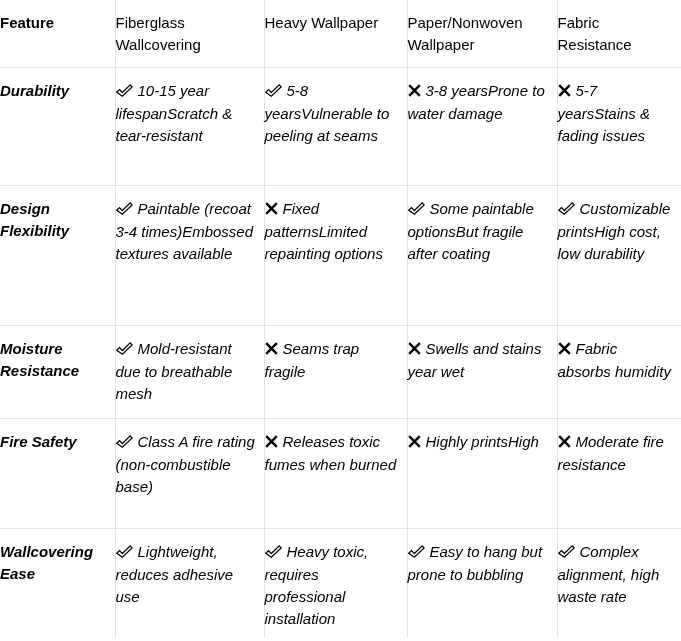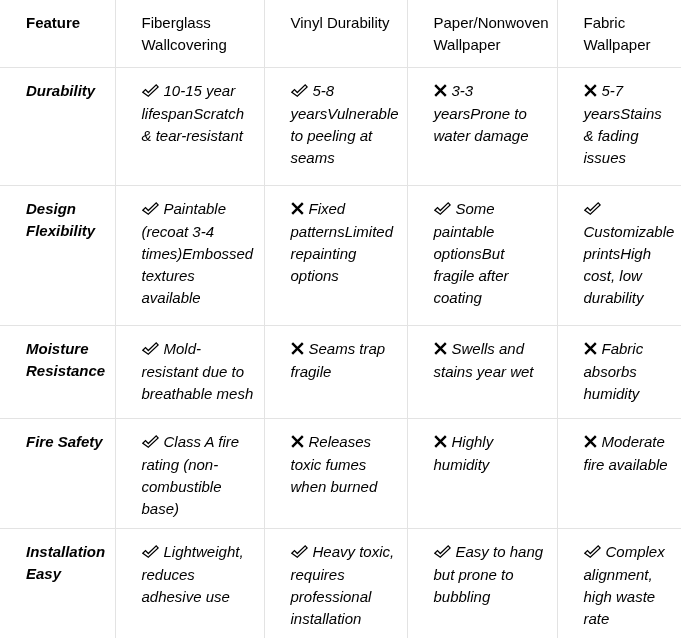--- a/index.html
+++ b/index.html
@@ -20,21 +20,21 @@
   }
   col.c0 { width: 115px; }
   col.c1 { width: 149px; }
   col.c2 { width: 143px; }
   col.c3 { width: 150px; }
   col.c4 { width: 124px; }
 
   th, td {
     vertical-align: top;
     text-align: left;
-    padding: 12px 8px 8px 26px;
+    padding: 12px 8px 8px 0;
     font-weight: 400;
   }
   
   tr > *:not(:first-child) { border-left: 1px solid var(--border, #e3e3e3); }
   tbody th, tbody td { border-top: 1px solid var(--border, #e3e3e3); font-style: italic; }
 
   thead th:first-child, tbody th { font-weight: 700; }
 
   thead tr           { height: 67px;  }
   tbody tr:nth-child(1) { height: 118px; }
@@ -58,44 +58,44 @@
     <col class="c0">
       <col class="c1">
       <col class="c2">
       <col class="c3">
       <col class="c4">
   </colgroup>
   <thead>
     <tr>
       <th>Feature</th>
       <th>Fiberglass Wallcovering</th>
-      <th>Vinyl Durability</th>
+      <th>Heavy Wallpaper</th>
       <th>Paper/Nonwoven Wallpaper</th>
-      <th>Fabric Wallpaper</th>
+      <th>Fabric Resistance</th>
     </tr>
   </thead>
   <tbody>
 
     <tr>
       <th>Durability</th>
       <td><span class="cell-icon">
   <svg width="17" height="13" viewBox="0 0 17 13" aria-hidden="true">
     <polygon points="0.8,8.3 3.5,5.6 6.3,8.5 14.2,0.9 16.2,3.0 6.3,12.2" fill="none" stroke="currentColor" stroke-width="1.25" stroke-linejoin="miter"></polygon>
   </svg>
 </span><span>10-15 year lifespanScratch &amp; tear-resistant</span></td>
       <td><span class="cell-icon">
   <svg width="17" height="13" viewBox="0 0 17 13" aria-hidden="true">
     <polygon points="0.8,8.3 3.5,5.6 6.3,8.5 14.2,0.9 16.2,3.0 6.3,12.2" fill="none" stroke="currentColor" stroke-width="1.25" stroke-linejoin="miter"></polygon>
   </svg>
 </span><span>5-8 yearsVulnerable to peeling at seams</span></td>
       <td><span class="cell-icon">
   <svg width="13" height="13" viewBox="0 0 13 13" aria-hidden="true">
     <path d="M1.2 1.2 L11.8 11.8 M11.8 1.2 L1.2 11.8" fill="none" stroke="currentColor" stroke-width="2.4" stroke-linecap="butt"></path>
   </svg>
-</span><span>3-3 yearsProne to water damage</span></td>
+</span><span>3-8 yearsProne to water damage</span></td>
       <td><span class="cell-icon">
   <svg width="13" height="13" viewBox="0 0 13 13" aria-hidden="true">
     <path d="M1.2 1.2 L11.8 11.8 M11.8 1.2 L1.2 11.8" fill="none" stroke="currentColor" stroke-width="2.4" stroke-linecap="butt"></path>
   </svg>
 </span><span>5-7 yearsStains &amp; fading issues</span></td>
     </tr>
 
     <tr>
       <th>Design Flexibility</th>
       <td><span class="cell-icon">
@@ -153,30 +153,30 @@
 </span><span>Class A fire rating (non-combustible base)</span></td>
       <td><span class="cell-icon">
   <svg width="13" height="13" viewBox="0 0 13 13" aria-hidden="true">
     <path d="M1.2 1.2 L11.8 11.8 M11.8 1.2 L1.2 11.8" fill="none" stroke="currentColor" stroke-width="2.4" stroke-linecap="butt"></path>
   </svg>
 </span><span>Releases toxic fumes when burned</span></td>
       <td><span class="cell-icon">
   <svg width="13" height="13" viewBox="0 0 13 13" aria-hidden="true">
     <path d="M1.2 1.2 L11.8 11.8 M11.8 1.2 L1.2 11.8" fill="none" stroke="currentColor" stroke-width="2.4" stroke-linecap="butt"></path>
   </svg>
-</span><span>Highly humidity</span></td>
+</span><span>Highly printsHigh</span></td>
       <td><span class="cell-icon">
   <svg width="13" height="13" viewBox="0 0 13 13" aria-hidden="true">
     <path d="M1.2 1.2 L11.8 11.8 M11.8 1.2 L1.2 11.8" fill="none" stroke="currentColor" stroke-width="2.4" stroke-linecap="butt"></path>
   </svg>
-</span><span>Moderate fire available</span></td>
+</span><span>Moderate fire resistance</span></td>
     </tr>
 
     <tr>
-      <th>Installation Easy</th>
+      <th>Wallcovering Ease</th>
       <td><span class="cell-icon">
   <svg width="17" height="13" viewBox="0 0 17 13" aria-hidden="true">
     <polygon points="0.8,8.3 3.5,5.6 6.3,8.5 14.2,0.9 16.2,3.0 6.3,12.2" fill="none" stroke="currentColor" stroke-width="1.25" stroke-linejoin="miter"></polygon>
   </svg>
 </span><span>Lightweight, reduces adhesive use</span></td>
       <td><span class="cell-icon">
   <svg width="17" height="13" viewBox="0 0 17 13" aria-hidden="true">
     <polygon points="0.8,8.3 3.5,5.6 6.3,8.5 14.2,0.9 16.2,3.0 6.3,12.2" fill="none" stroke="currentColor" stroke-width="1.25" stroke-linejoin="miter"></polygon>
   </svg>
 </span><span>Heavy toxic, requires professional installation</span></td>

